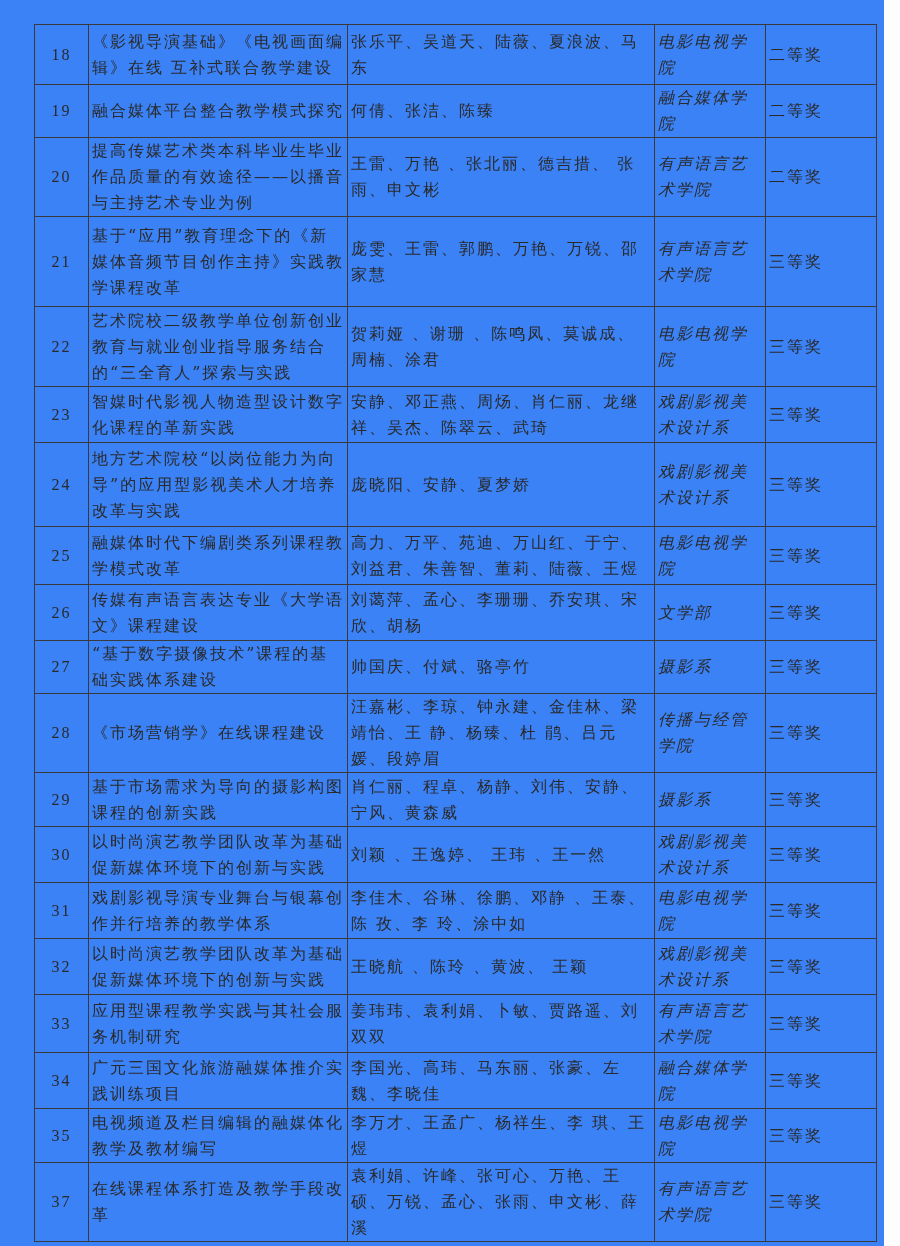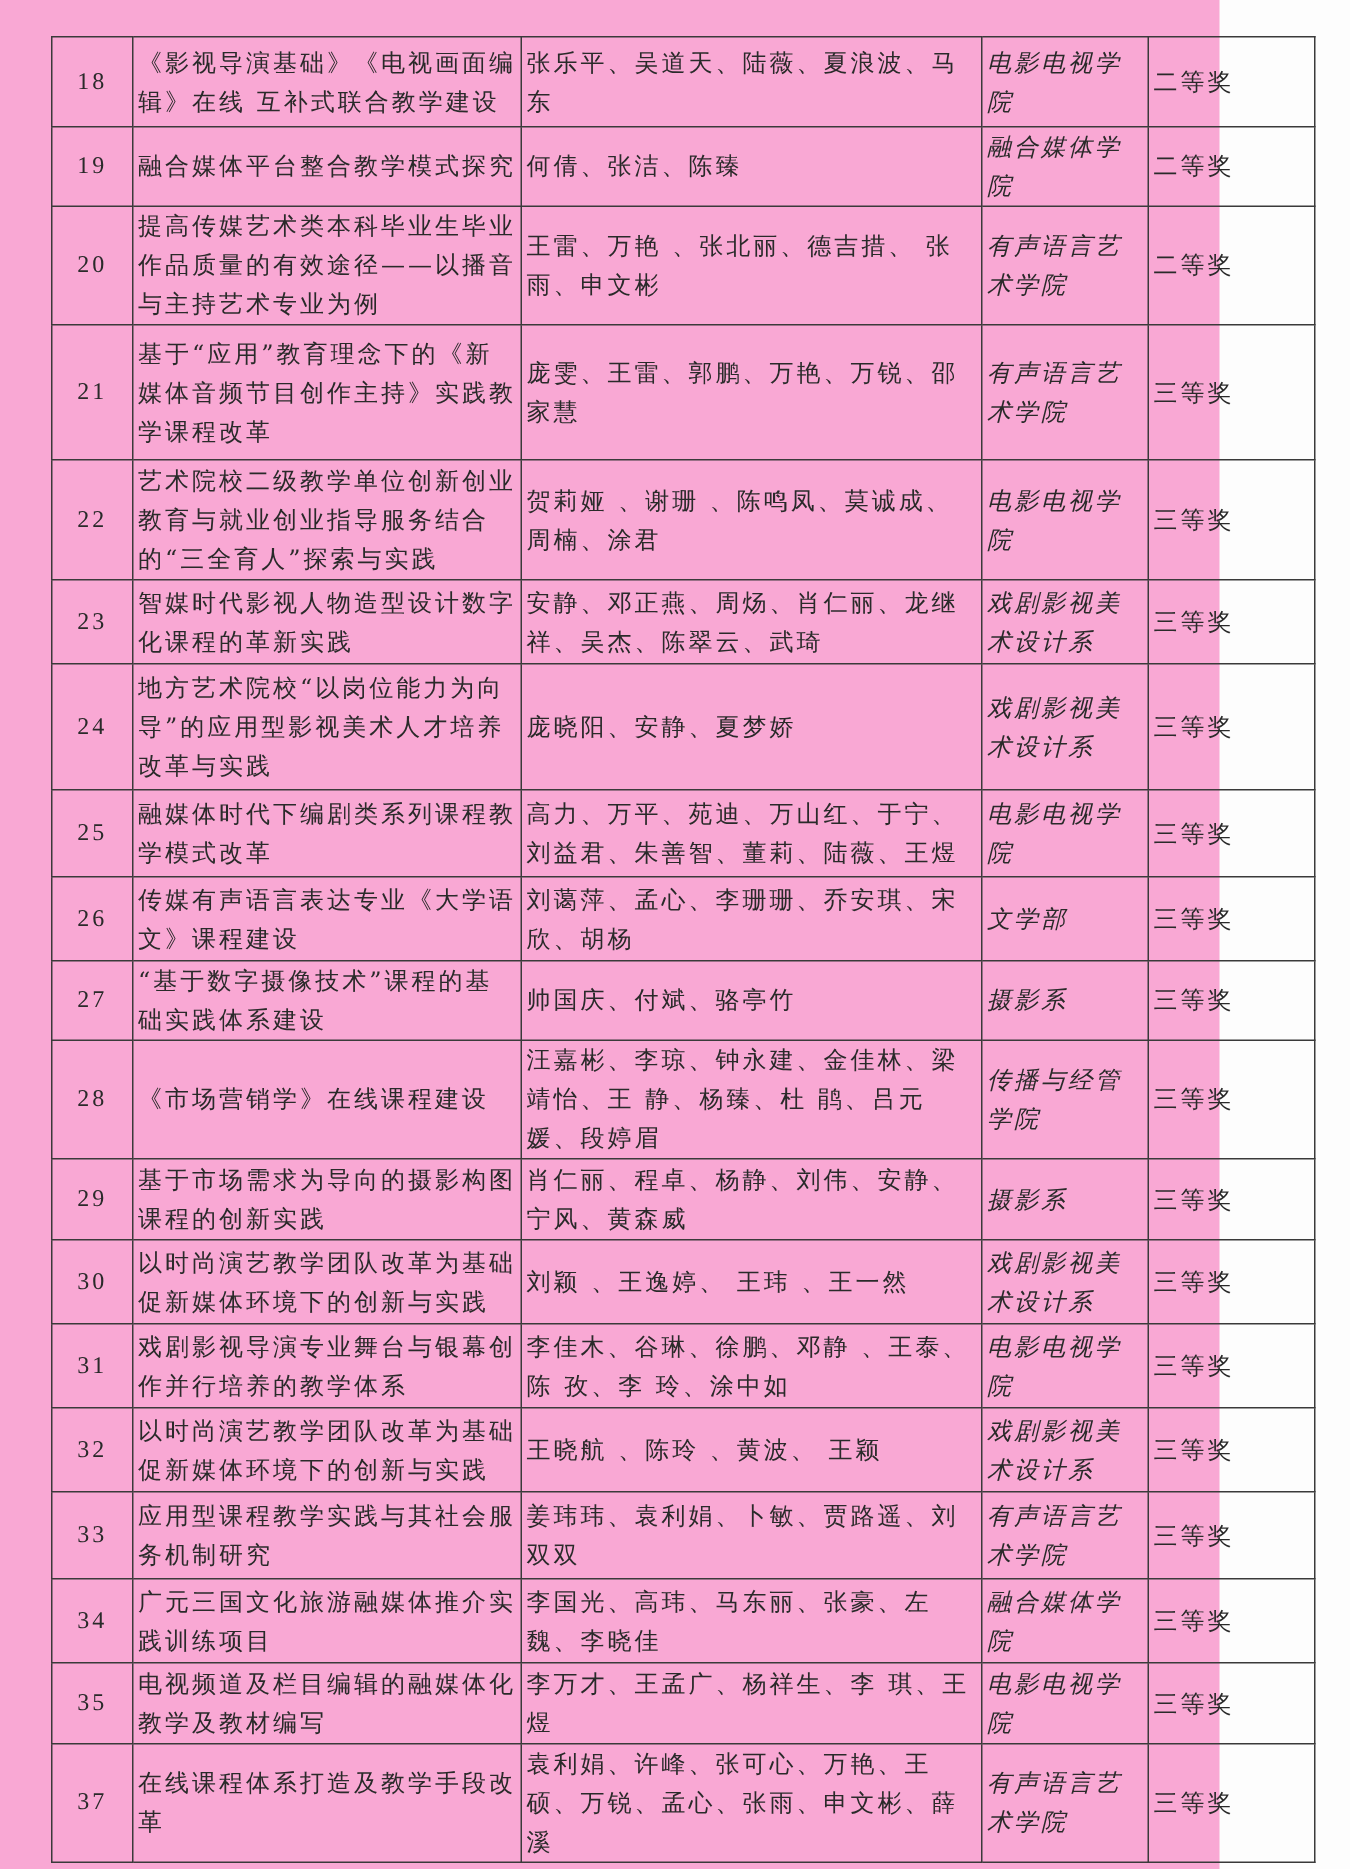--- a/index.html
+++ b/index.html
@@ -11,22 +11,22 @@
       width: 900px;
       height: 1246px;
       position: relative;
       overflow: hidden;
       font-family: "DejaVu Serif", "Liberation Serif", serif;
       color: #2a2a2a;
     }
     .page {
       position: absolute;
       left: 0; top: 0;
-      width: 813px; height: 1246px;
-      background: #f9a8d4;
+      width: 884px; height: 1246px;
+      background: #3b82f6;
     }
     table.awards {
       position: absolute;
       left: 34px;
       top: 24px;
       width: 842px;
       border-collapse: collapse;
       table-layout: fixed;
     }
     table.awards td {

